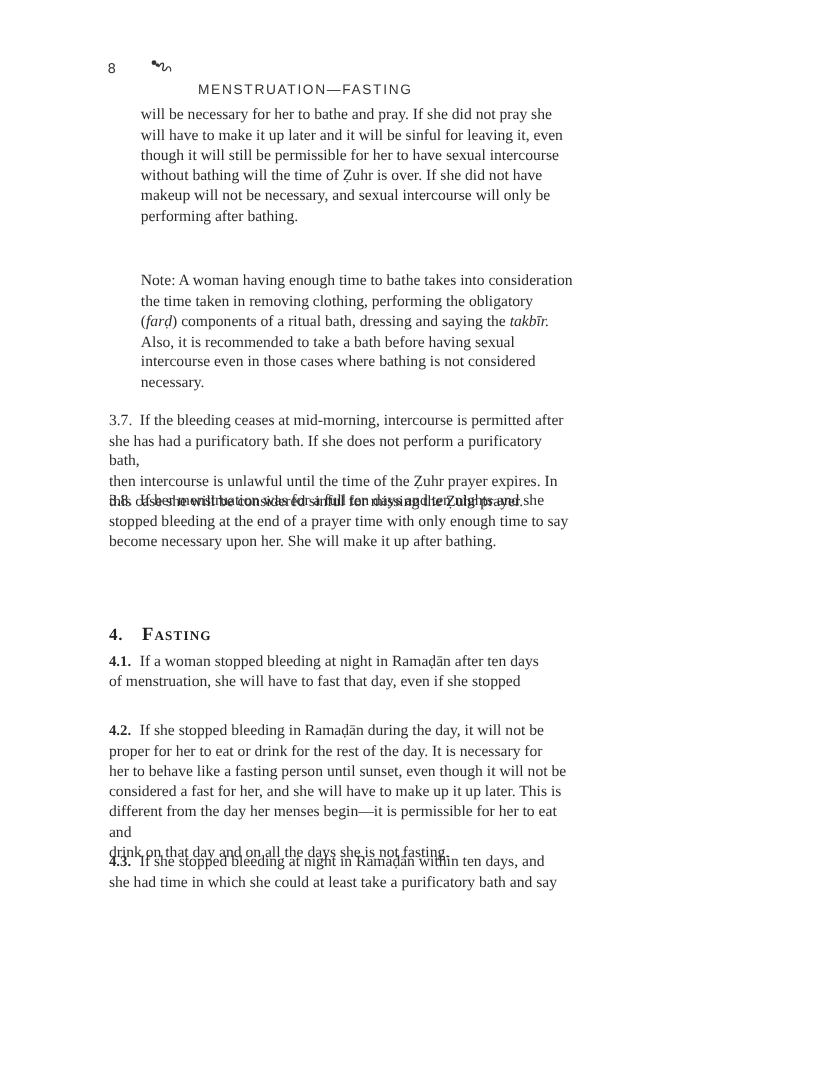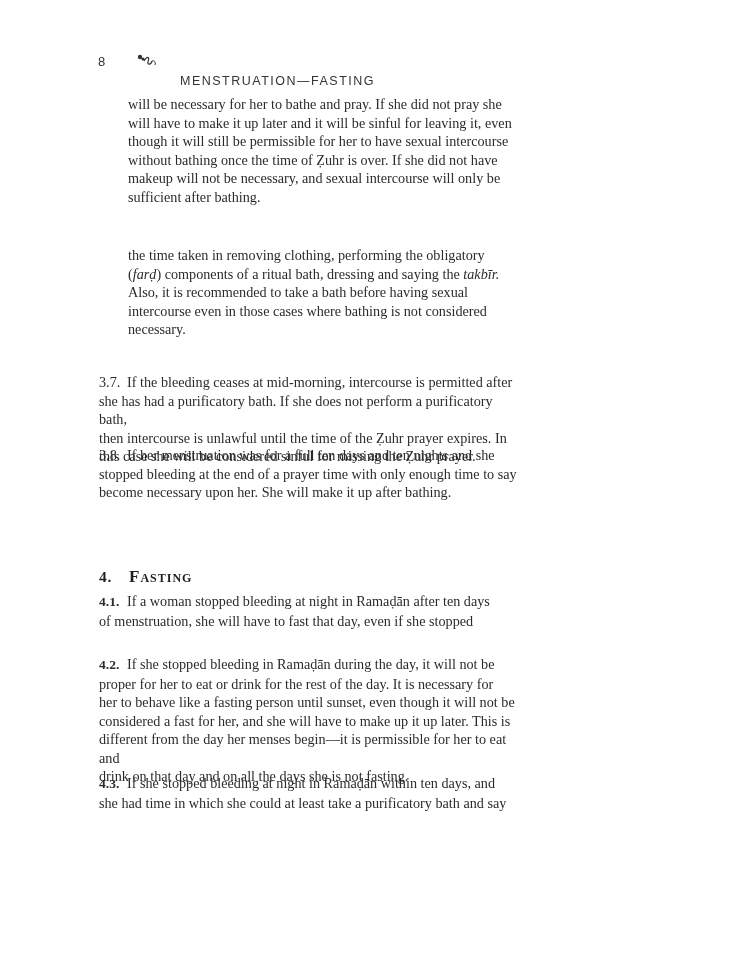--- a/index.html
+++ b/index.html
@@ -34,26 +34,27 @@
     <path d="M8 9 C11 4, 14 4, 12 10 C11 13, 15 13, 16 9" stroke="#333" stroke-width="1.2" fill="none"></path>
     <path d="M16 9 C18 8, 20 10, 19 13" stroke="#333" stroke-width="1" fill="none"></path>
   </svg>
   <span class="rh-title">MENSTRUATION—FASTING</span>
 </div>
 
 <div class="para indent-block" style="top:95px;">
   <div>will be necessary for her to bathe and pray. If she did not pray she</div>
   <div>will have to make it up later and it will be sinful for leaving it, even</div>
   <div>though it will still be permissible for her to have sexual intercourse</div>
-  <div>without bathing once the time of Ẓuhr is over. If she did not have</div>
+  <div>without bathing will the time of Ẓuhr is over. If she did not have</div>
   <div>makeup will not be necessary, and sexual intercourse will only be</div>
-  <div>sufficient after bathing.</div>
+  <div>performing after bathing.</div>
 </div>
 
 <div class="para indent-block" style="top:246px; width:395px;">
+  <div>Note: A woman having enough time to bathe takes into consideration</div>
   <div>the time taken in removing clothing, performing the obligatory</div>
   <div><span>(</span><i>farḍ</i><span>) components of a ritual bath, dressing and saying the </span><i>takbīr.</i></div>
   <div>Also, it is recommended to take a bath before having sexual</div>
   <div>intercourse even in those cases where bathing is not considered</div>
   <div>necessary.</div>
 </div>
 
 <div class="para body-block" style="top:373px;">
   <div><span class="num num-37">3.7.</span><span>If the bleeding ceases at mid-morning, intercourse is permitted after</span></div>
   <div>she has had a purificatory bath. If she does not perform a purificatory bath,</div>

